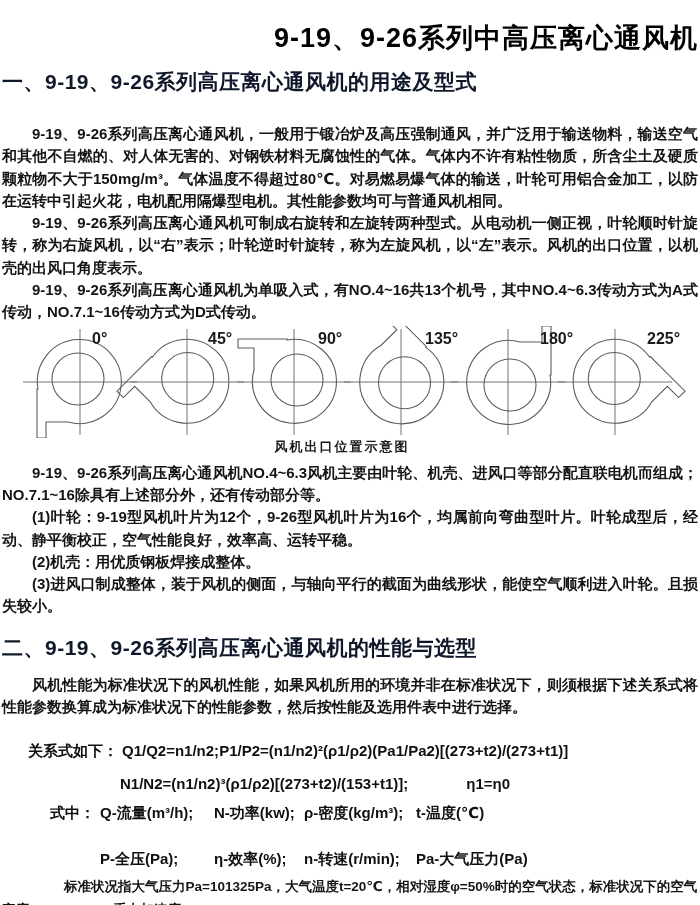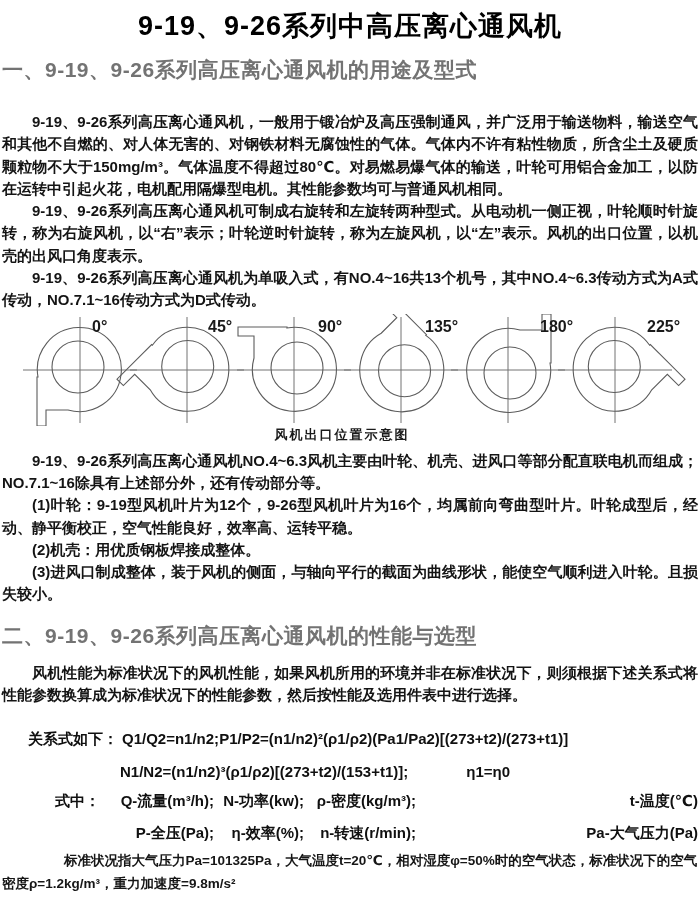--- a/index.html
+++ b/index.html
@@ -9,33 +9,33 @@
     width: 700px;
     height: 905px;
     margin: 0 auto;
     background: #ffffff;
     color: #111111;
     font-family: "Liberation Sans", "DejaVu Sans", sans-serif;
     overflow: hidden;
     padding: 0 2px;
   }
   .doc-title {
-    margin-top: 8px;
-    text-align: center;
+    margin-top: 20px;
+    text-align: right;
     font-size: 27px;
     font-weight: 700;
     letter-spacing: 1px;
     color: #000;
   }
   .section-heading {
     margin-top: 12px;
     font-size: 21px;
     font-weight: 700;
     letter-spacing: 0.5px;
-    color: #737373;
+    color: #0f172a;
   }
   .section-heading.second { margin-top: 16px; }
   .para {
     font-size: 15px;
     font-weight: 600;
     line-height: 22.3px;
     text-indent: 2em;
     text-align: justify;
     color: #141414;
   }
@@ -64,25 +64,24 @@
   .formula-block { margin-top: 24px; font-size: 15px; font-weight: 600; color: #101010; }
   .formula-line1 { margin-left: 26px; }
   .formula-line1 .f-q { margin-left: 4px; }
   .formula-line2 { margin-left: 118px; margin-top: 14px; }
   .formula-line2 .f-eta { margin-left: 58px; }
   .symbols {
     margin-top: 12px;
     margin-left: 48px;
     display: grid;
     grid-template-columns: 50px 114px 90px 112px auto;
-    row-gap: 13px;
+    row-gap: 27px;
     font-size: 15px;
     font-weight: 600;
     color: #101010;
-    text-align: right;
   }
   .notes { margin-top: 7px; font-size: 13.5px; font-weight: 600; line-height: 22.5px; color: #161616; }
   .note-1 { margin-left: 26px; }
   .note-2 { text-indent: 62px; }
 </style>
 </head>
 <body>
 
 <div class="page">
 

